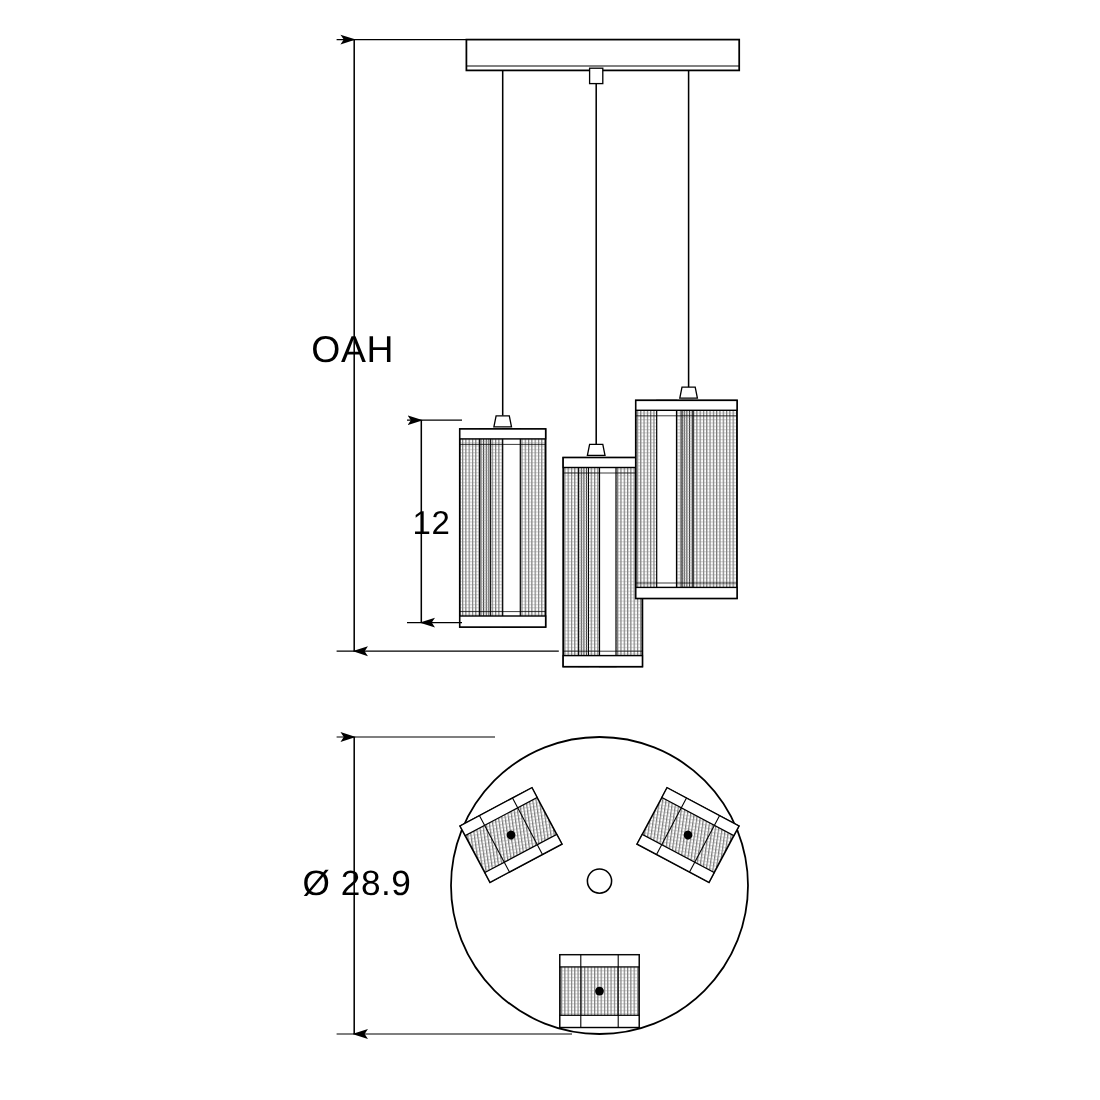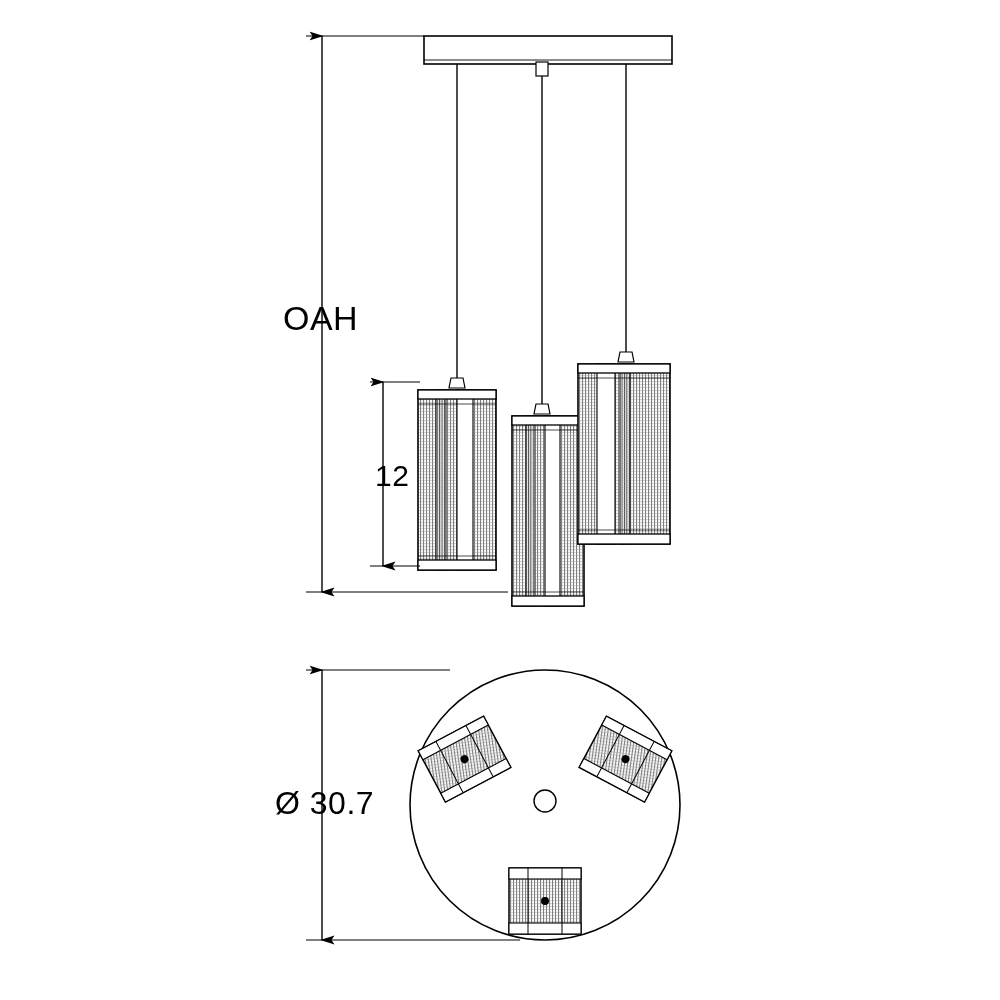--- a/index.html
+++ b/index.html
@@ -190,15 +190,15 @@
         <line x1="306" y1="670" x2="450" y2="670" stroke="#000000" stroke-width="1.1"></line>
         <line x1="306" y1="940" x2="520" y2="940" stroke="#000000" stroke-width="1.1"></line>
       </g>
     </g>
   </svg>
 
   <div class="dim-text" id="label-oah">OAH</div>
 
   <div class="dim-text" id="label-12">12</div>
 
-  <div class="dim-text" id="label-dia">Ø 30.7</div>
+  <div class="dim-text" id="label-dia">Ø 28.9</div>
 
 </div>
 
 </body></html>

